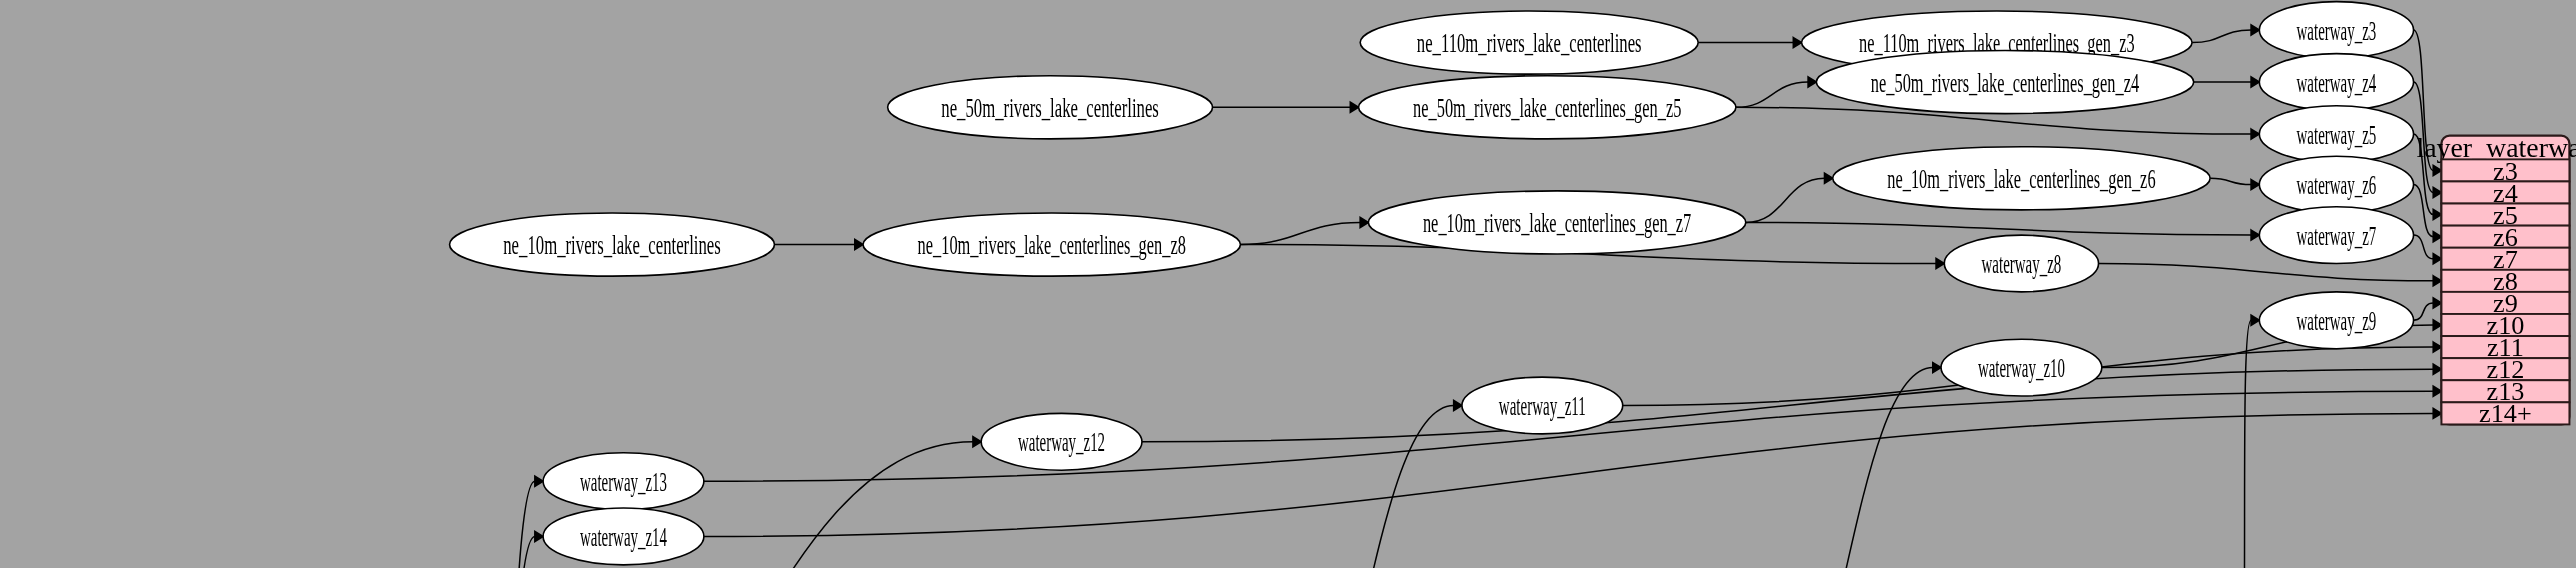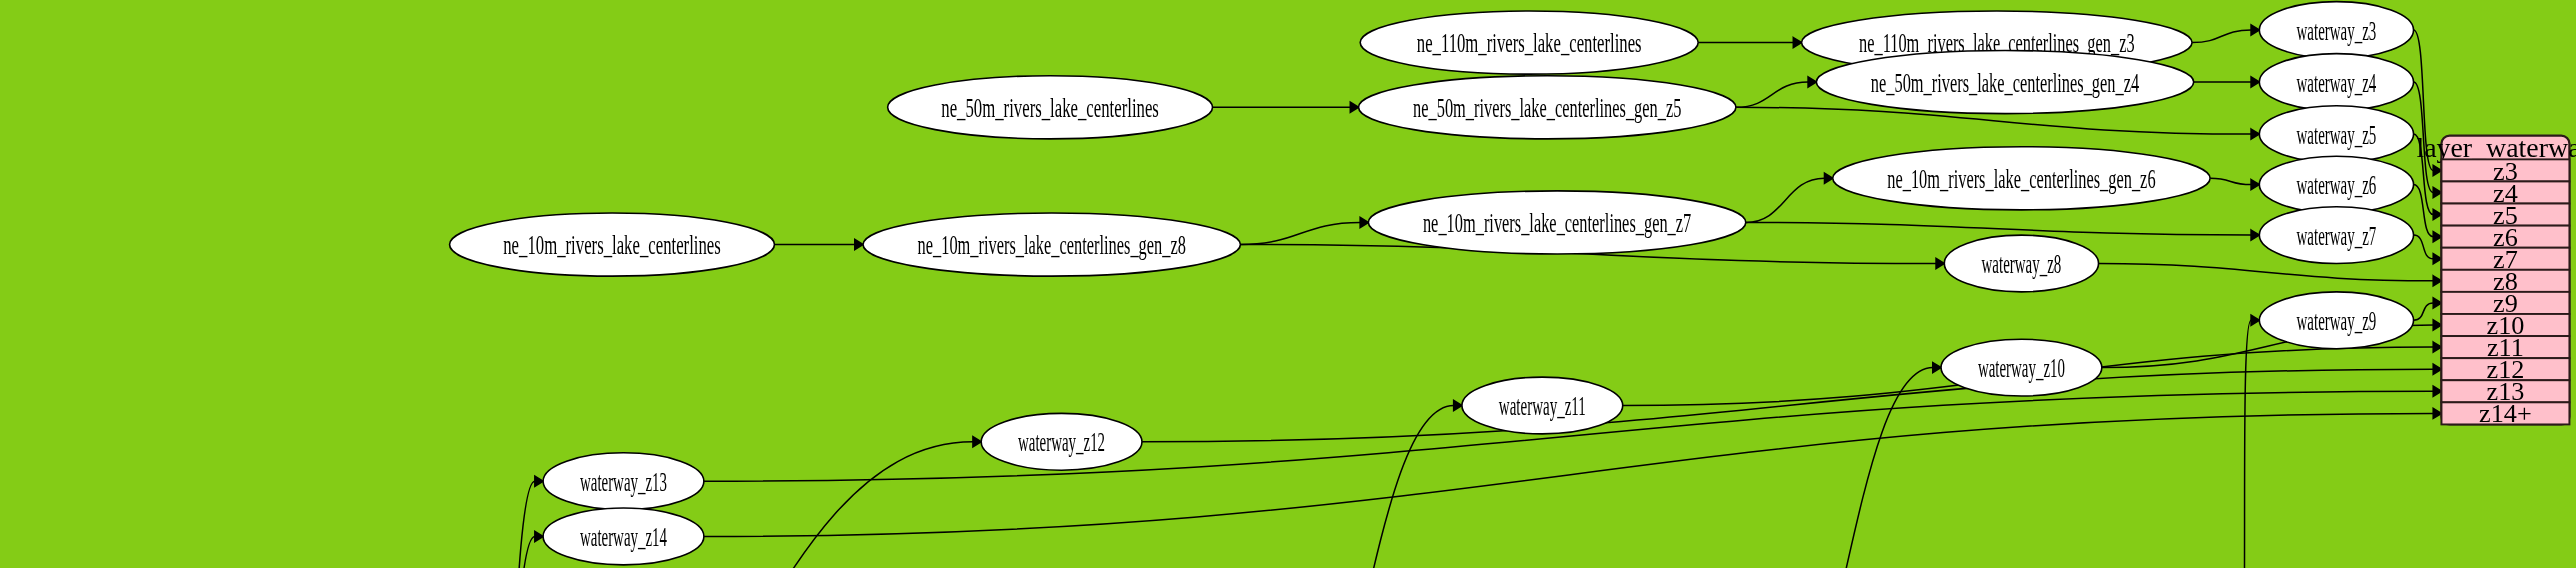--- a/index.html
+++ b/index.html
@@ -7,21 +7,21 @@
     padding: 0;
     background: #ffffff;
   }
   body {
     font-family: "Liberation Serif", "DejaVu Serif", serif;
   }
   #canvas-wrap {
     position: relative;
     width: 2576px;
     height: 568px;
-    background: #84cc16;
+    background: #a3a3a3;
     overflow: hidden;
   }
   svg#graph {
     display: block;
     width: 2576px;
     height: 568px;
   }
   .node-ellipse {
     fill: #ffffff;
     stroke: #000000;

